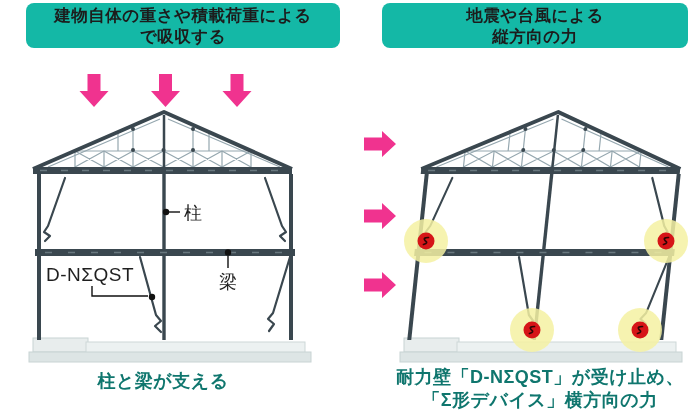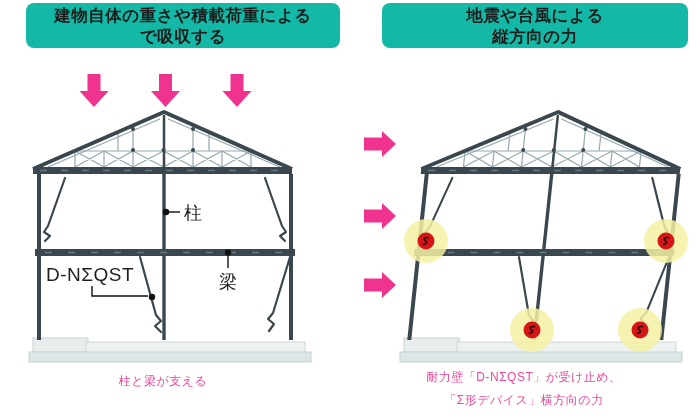--- a/index.html
+++ b/index.html
@@ -9,25 +9,26 @@
   }
   .hdr{
     position:absolute;top:3px;height:45px;background:#14b8a6;border-radius:8px;
     display:flex;flex-direction:column;align-items:center;justify-content:center;
     font-size:16.5px;font-weight:bold;line-height:21px;letter-spacing:0.5px;
     color:#1c1c1c;text-align:center;
   }
   .hdr-left{left:26px;width:314px;}
   .hdr-right{left:382px;width:306px;text-align:right;}
   .cap{
-    position:absolute;text-align:center;font-size:12px;line-height:23px;color:#ec4899;
+    position:absolute;text-align:center;font-size:18px;line-height:23px;color:#0f766e;
     letter-spacing:0.5px;
+    font-weight:bold;
   }
   .cap-left{left:23px;top:370px;width:280px;}
-  .cap-right{left:368px;top:366px;width:312px;}
+  .cap-right{left:384px;top:366px;width:312px;}
   svg{position:absolute;left:0;top:0;}
   .svg-label{font-family:"Liberation Sans","DejaVu Sans",sans-serif;fill:#1f1f1f;}
 </style>
 </head>
 <body>
 
 <div class="canvas">
 
   <div class="hdr hdr-left">
     <span>建物自体の重さや積載荷重による</span>

